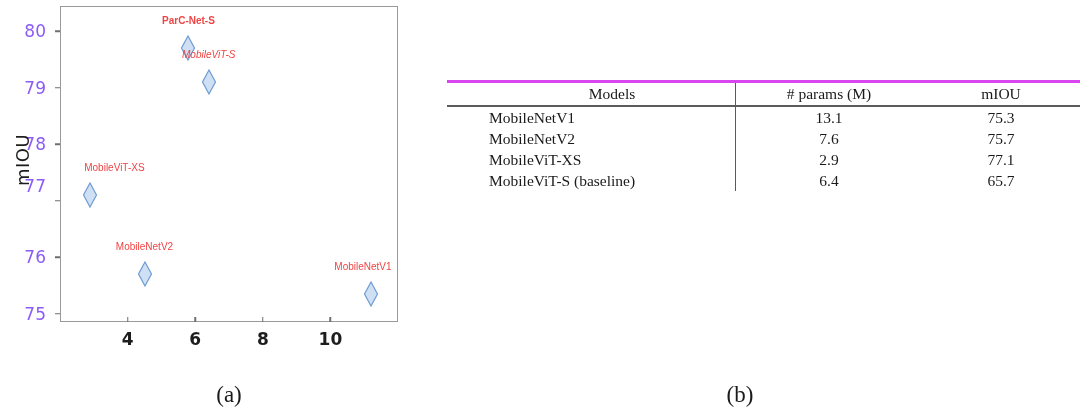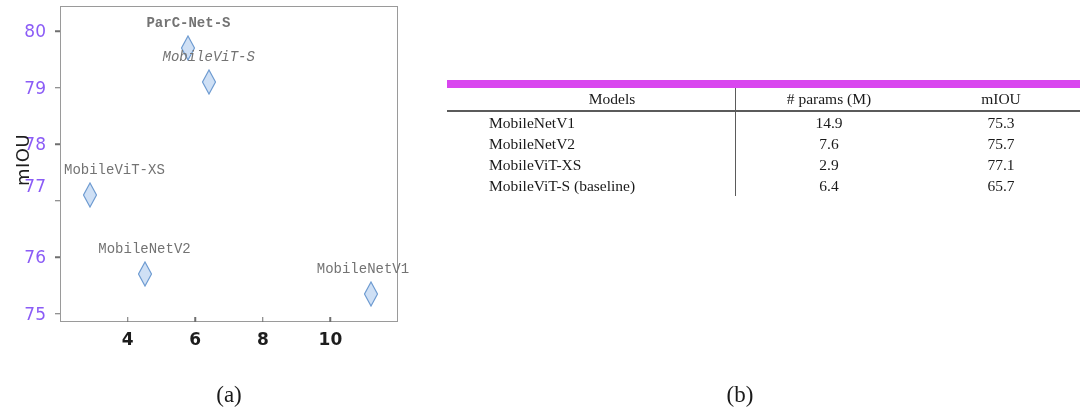--- a/index.html
+++ b/index.html
@@ -86,42 +86,42 @@
     transform:translateX(-50%);
     font-size:23px;
     font-family:"Liberation Serif", serif;
   }
 
   .pt{position:absolute;transform:translate(-50%,-50%);}
   .pt svg{display:block;}
   .pt-label{
     position:absolute;
     white-space:nowrap;
-    font-size:14px;
-    font-family:Liberation Mono, monospace;
-    color:#737373;
+    font-size:10px;
+    font-family:Liberation Sans, sans-serif;
+    color:#ef4444;
     transform:translate(-50%,0);
   }
   .pt-label.bold{font-weight:bold;}
   .pt-label.italic{font-style:italic;}
 
   
   #panel-b{position:absolute;left:440px;top:0;width:640px;height:419px;}
 
   #tbl{
     position:absolute;
     left:7px;top:80px;
     width:633px;
     border-collapse:collapse;
     font-family:"Liberation Serif", serif;
     font-size:15.5px;
     color:#1a1a1a;
   }
   #tbl td,#tbl th{padding:0;font-weight:normal;}
-  .rule-top td{border-top:8px solid #d946ef;}
+  .rule-top td{border-top:3px solid #d946ef;}
   .hdr td{
     text-align:center;
     height:22px;
     line-height:22px;
     border-bottom:2px solid #5b5b5b;
   }
   .bodyrow td{height:21px;line-height:21px;}
   .c-model{text-align:left;padding-left:42px !important;width:246px;}
   .c-params{text-align:center;width:186px;border-left:1.6px solid #5b5b5b;}
   .c-miou{text-align:center;}
@@ -217,21 +217,21 @@
       <thead>
         <tr class="rule-top hdr">
           <td class="c-model">Models</td>
           <td class="c-params"># params (M)</td>
           <td class="c-miou">mIOU</td>
         </tr>
       </thead>
       <tbody id="tbl-body">
           <tr class="bodyrow">
             <td class="c-model">MobileNetV1</td>
-            <td class="c-params">14.9</td>
+            <td class="c-params">13.1</td>
             <td class="c-miou">75.3</td>
           </tr>
           <tr class="bodyrow">
             <td class="c-model">MobileNetV2</td>
             <td class="c-params">7.6</td>
             <td class="c-miou">75.7</td>
           </tr>
           <tr class="bodyrow">
             <td class="c-model">MobileViT-XS</td>
             <td class="c-params italic">2.9</td>

